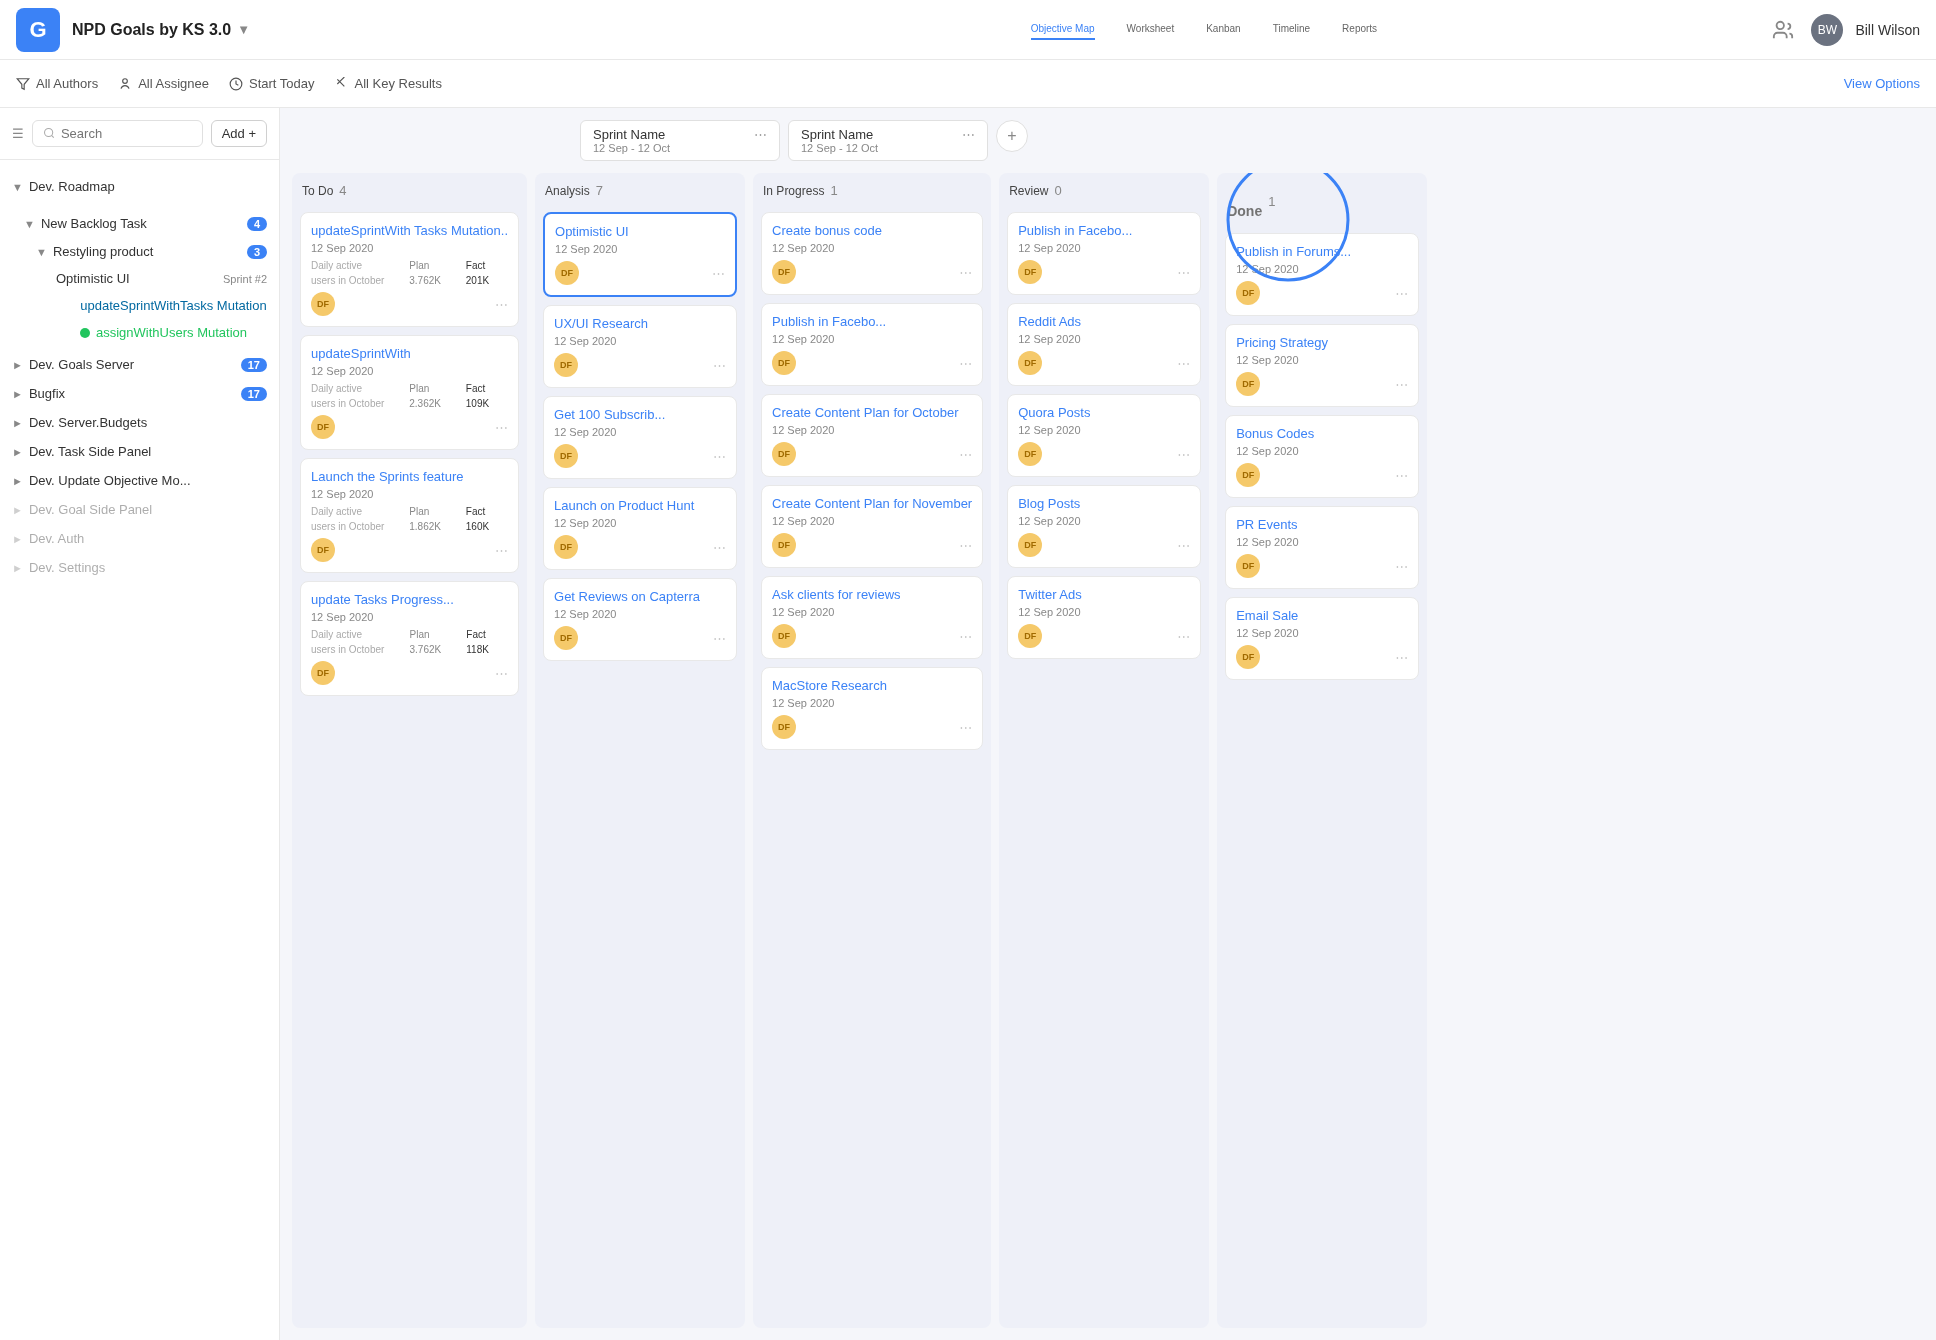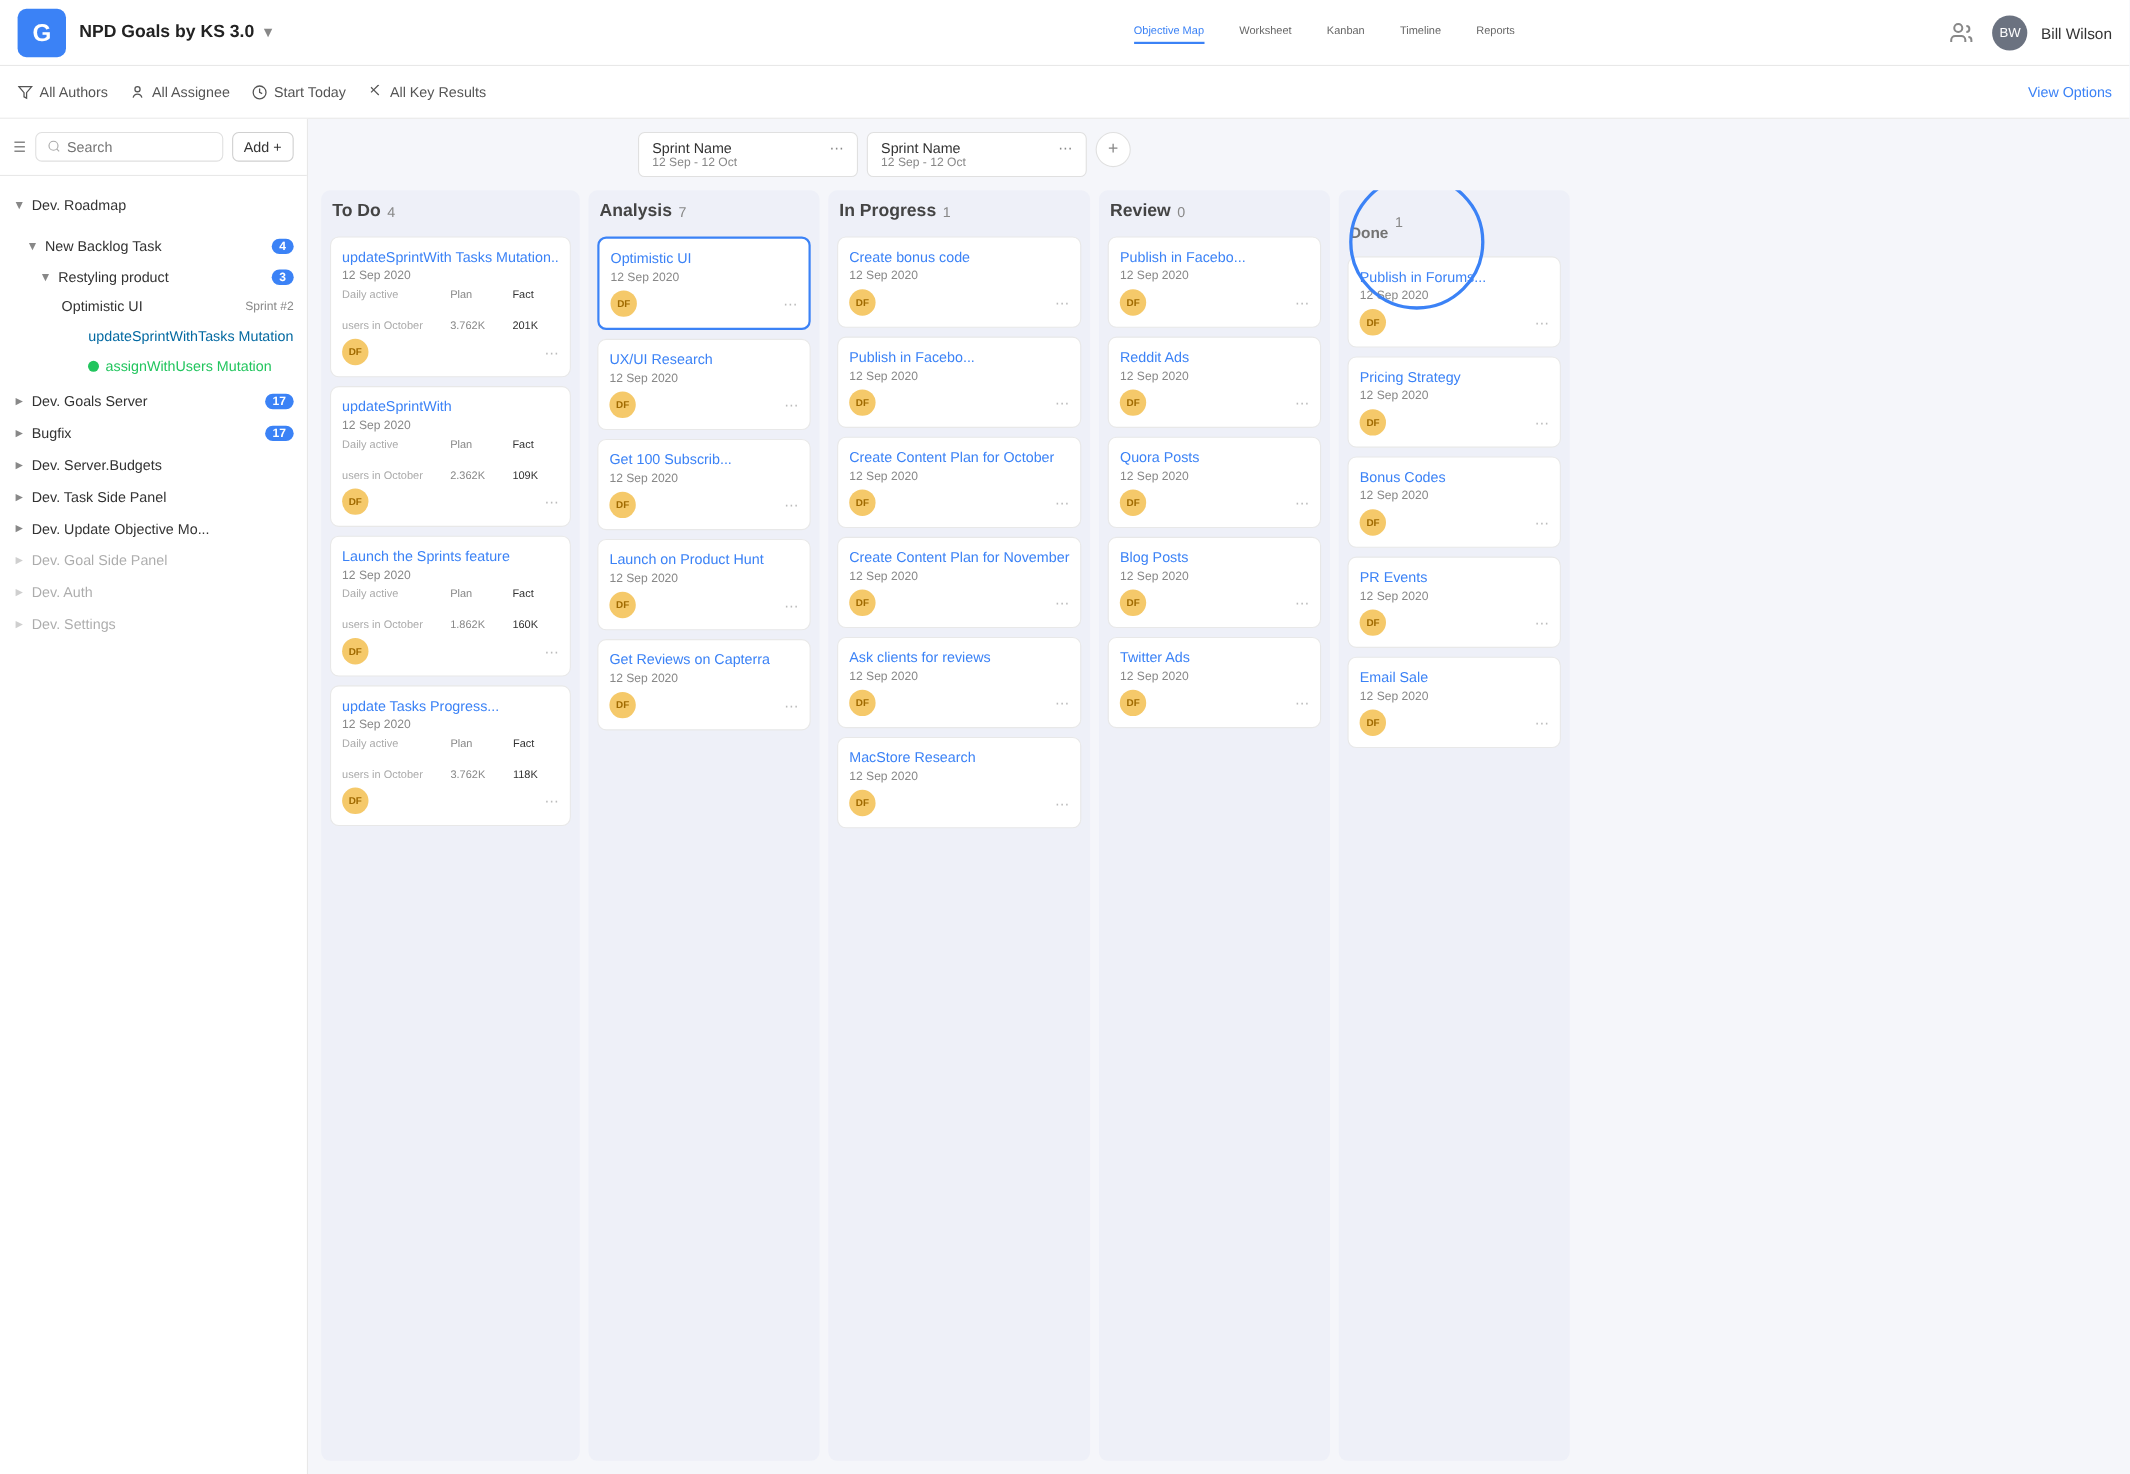--- a/index.html
+++ b/index.html
@@ -54,32 +54,32 @@
     .kanban-area { flex: 1; overflow-x: auto; overflow-y: hidden; padding: 12px; display: flex; flex-direction: column; gap: 8px; }
     .sprint-headers { display: flex; gap: 8px; padding-bottom: 4px; }
     .sprint-header { background: #fff; border: 1px solid #e0e0e0; border-radius: 6px; padding: 6px 12px; display: flex; gap: 8px; min-width: 200px; }
     .sprint-name { font-size: 13px; font-weight: 500; }
     .sprint-date { font-size: 11px; color: #888; }
     .sprint-dots { color: #888; margin-left: auto; cursor: pointer; }
     .add-sprint { width: 32px; height: 32px; display: flex; align-items: center; justify-content: center; background: #fff; border: 1px solid #e0e0e0; border-radius: 50%; cursor: pointer; color: #888; font-size: 16px; }
     .kanban-columns { display: flex; gap: 8px; flex: 1; min-height: 0; }
     .kanban-col { background: #f0f2f8; border-radius: 8px; padding: 10px 8px; display: flex; flex-direction: column; gap: 8px; min-width: 210px; flex-shrink: 0; overflow-y: auto; }
     .col-header { display: flex; align-items: center; gap: 6px; padding: 0 2px 6px; }
-    .col-title { font-size: 16px; font-weight: 700; color: #444; }
+    .col-title { font-size: 12px; font-weight: 400; color: #444; }
     .col-count { font-size: 13px; color: #888; }
 
     
     .card { background: #fff; border-radius: 8px; padding: 10px; border: 1px solid #e8e8e8; cursor: pointer; }
     .card-highlighted { border: 2px solid #3b82f6; }
     .card-title { font-size: 13px; font-weight: 500; color: #3b82f6; margin-bottom: 4px; }
     .card-date { font-size: 11px; color: #888; margin-bottom: 6px; }
     .card-footer { display: flex; align-items: center; gap: 6px; }
     .card-avatar { width: 24px; height: 24px; border-radius: 50%; background: #f5c96a; display: flex; align-items: center; justify-content: center; font-size: 9px; font-weight: 700; color: #a06a00; flex-shrink: 0; }
     .card-dots { color: #bbb; margin-left: auto; cursor: pointer; font-size: 13px; }
-    .card-stats { font-size: 10px; color: #888; display: grid; grid-template-columns: auto auto auto; gap: 17px 6px; margin-bottom: 6px; }
+    .card-stats { font-size: 10px; color: #888; display: grid; grid-template-columns: auto auto auto; gap: 4px 6px; margin-bottom: 6px; }
     .card-stat-label { color: #aaa; }
     .card-stat-plan { color: #888; }
     .card-stat-fact { color: #333; font-weight: 400; }
 
     
     .done-circle-wrapper { position: relative; }
     .done-col-title { color: #737373; font-weight: 700; font-size: 14px; margin-top: 20px; }
 
     .col-todo { background: #eef0f8; }
     .col-analysis { background: #eef0f8; }

